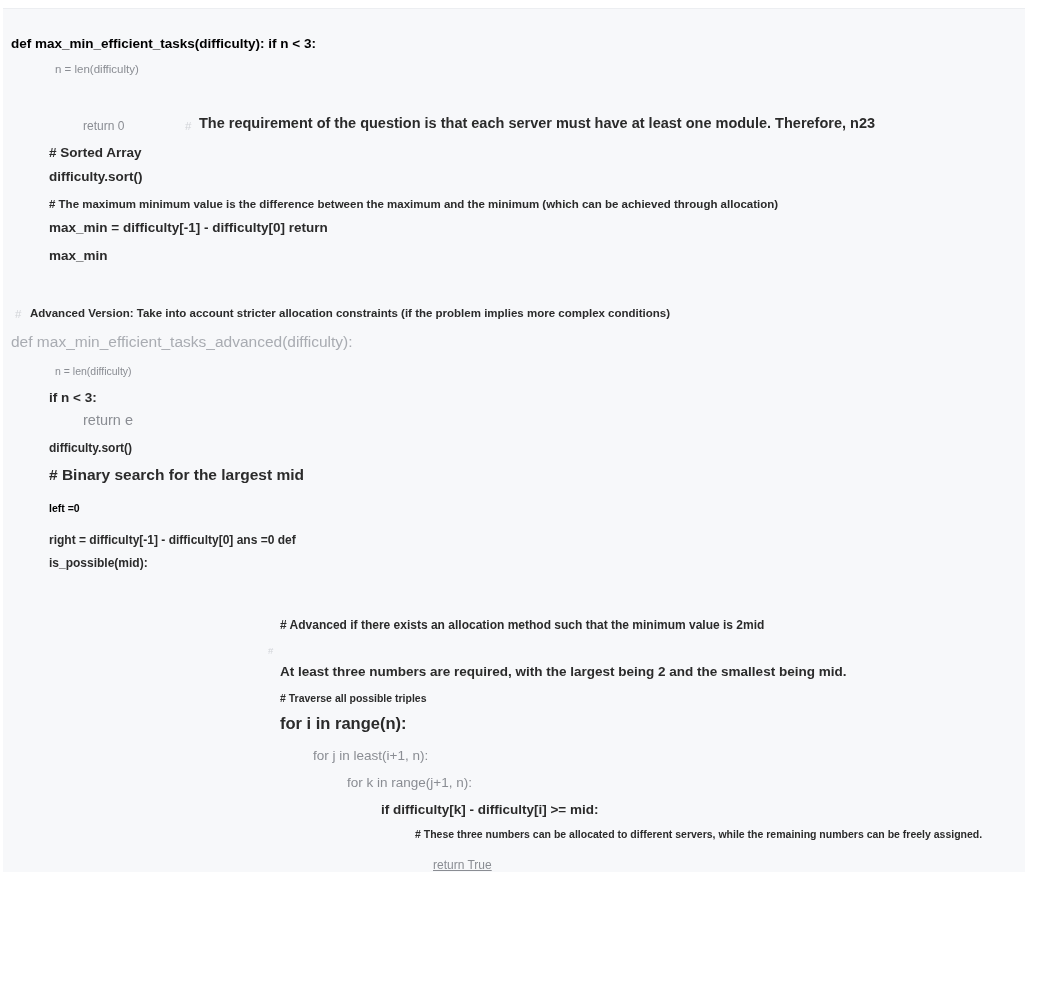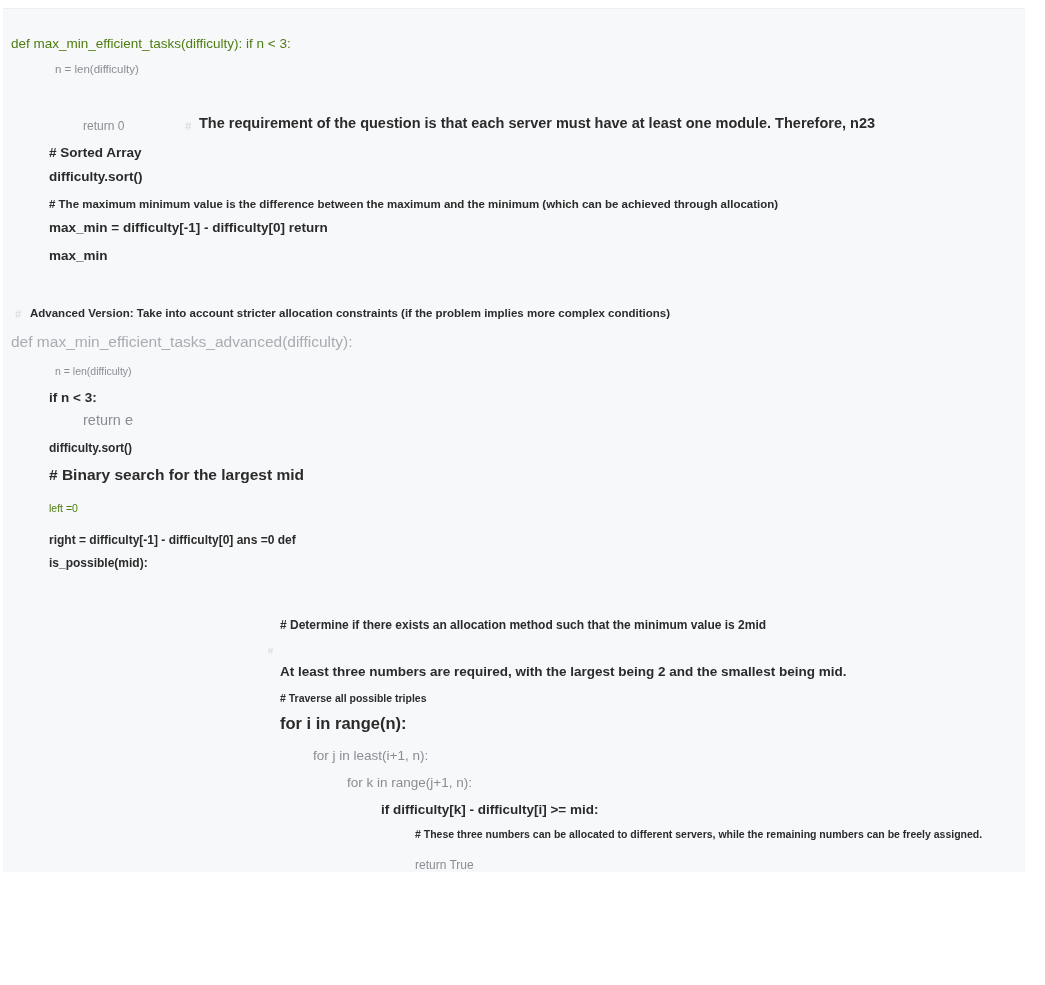--- a/index.html
+++ b/index.html
@@ -27,21 +27,21 @@
     overflow: hidden;
   }
 
   .code-line {
     position: absolute;
     white-space: pre;
     color: #2b2b2b;
     line-height: 1;
   }
   .t-light   { color: #8a8d93; font-weight: 400; }
-  .t-mid     { color: #4d7c0f; font-weight: 400; }
+  .t-mid     { color: #000000; font-weight: 700; }
   .t-dark    { color: #2b2b2b; font-weight: 700; }
   .t-grayhead{ color: #a9acb2; font-weight: 400; }
   .s-9   { font-size: 9.5px; }
   .s-10  { font-size: 10.5px; }
   .s-11  { font-size: 11.5px; }
   .s-12  { font-size: 12px; }
   .s-13  { font-size: 13.5px; }
   .s-14  { font-size: 14.5px; }
   .s-15  { font-size: 15.5px; }
   .s-16  { font-size: 16.5px; }
@@ -91,34 +91,34 @@
   <div class="code-line t-dark s-12" style="left:46px;  top:433px;">difficulty.sort()</div>
 
   <div class="code-line t-dark s-15" style="left:46px;  top:458px;"># Binary search for the largest mid</div>
 
   <div class="code-line t-mid s-10" style="left:46px;  top:494px;">left =0</div>
 
   <div class="code-line t-dark s-12" style="left:46px;  top:525px;">right = difficulty[-1] - difficulty[0] ans =0 def</div>
 
   <div class="code-line t-dark s-12" style="left:46px;  top:548px;">is_possible(mid):</div>
 
-  <div class="code-line t-dark s-12" style="left:277px; top:610px;"># Determine if there exists an allocation method such that the minimum value is 2mid</div>
+  <div class="code-line t-dark s-12" style="left:277px; top:610px;"># Advanced if there exists an allocation method such that the minimum value is 2mid</div>
 
   <div class="code-line hash-mark s-9" style="left:265px; top:637px;">#</div>
 
 
   <div class="code-line t-dark s-13" style="left:277px; top:656px;">At least three numbers are required, with the largest being 2 and the smallest being mid.</div>
 
   <div class="code-line t-dark s-10" style="left:277px; top:684px;"># Traverse all possible triples</div>
 
   <div class="code-line t-dark s-16" style="left:277px; top:706px;">for i in range(n):</div>
 
   <div class="code-line t-light s-13" style="left:310px; top:740px;">for j in least(i+1, n):</div>
 
   <div class="code-line t-light s-13" style="left:344px; top:767px;">for k in range(j+1, n):</div>
 
   <div class="code-line t-dark s-13" style="left:378px; top:794px;">if difficulty[k] - difficulty[i] &gt;= mid:</div>
 
   <div class="code-line t-dark s-10" style="left:412px; top:820px;"># These three numbers can be allocated to different servers, while the remaining numbers can be freely assigned.</div>
 
-  <div class="code-line t-light s-12" style="left:412px; top:850px;">return True</div>
+  <div class="code-line t-light s-12" style="left:430px; top:850px;text-decoration:underline;">return True</div>
 
 </div>
 
 </body></html>

